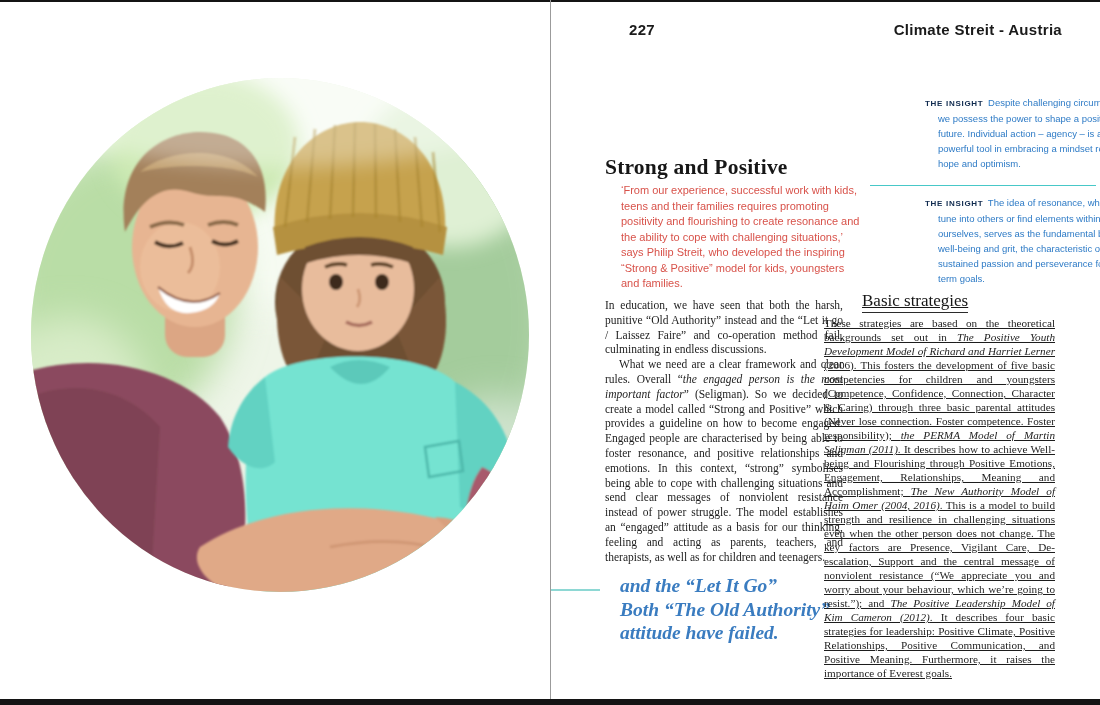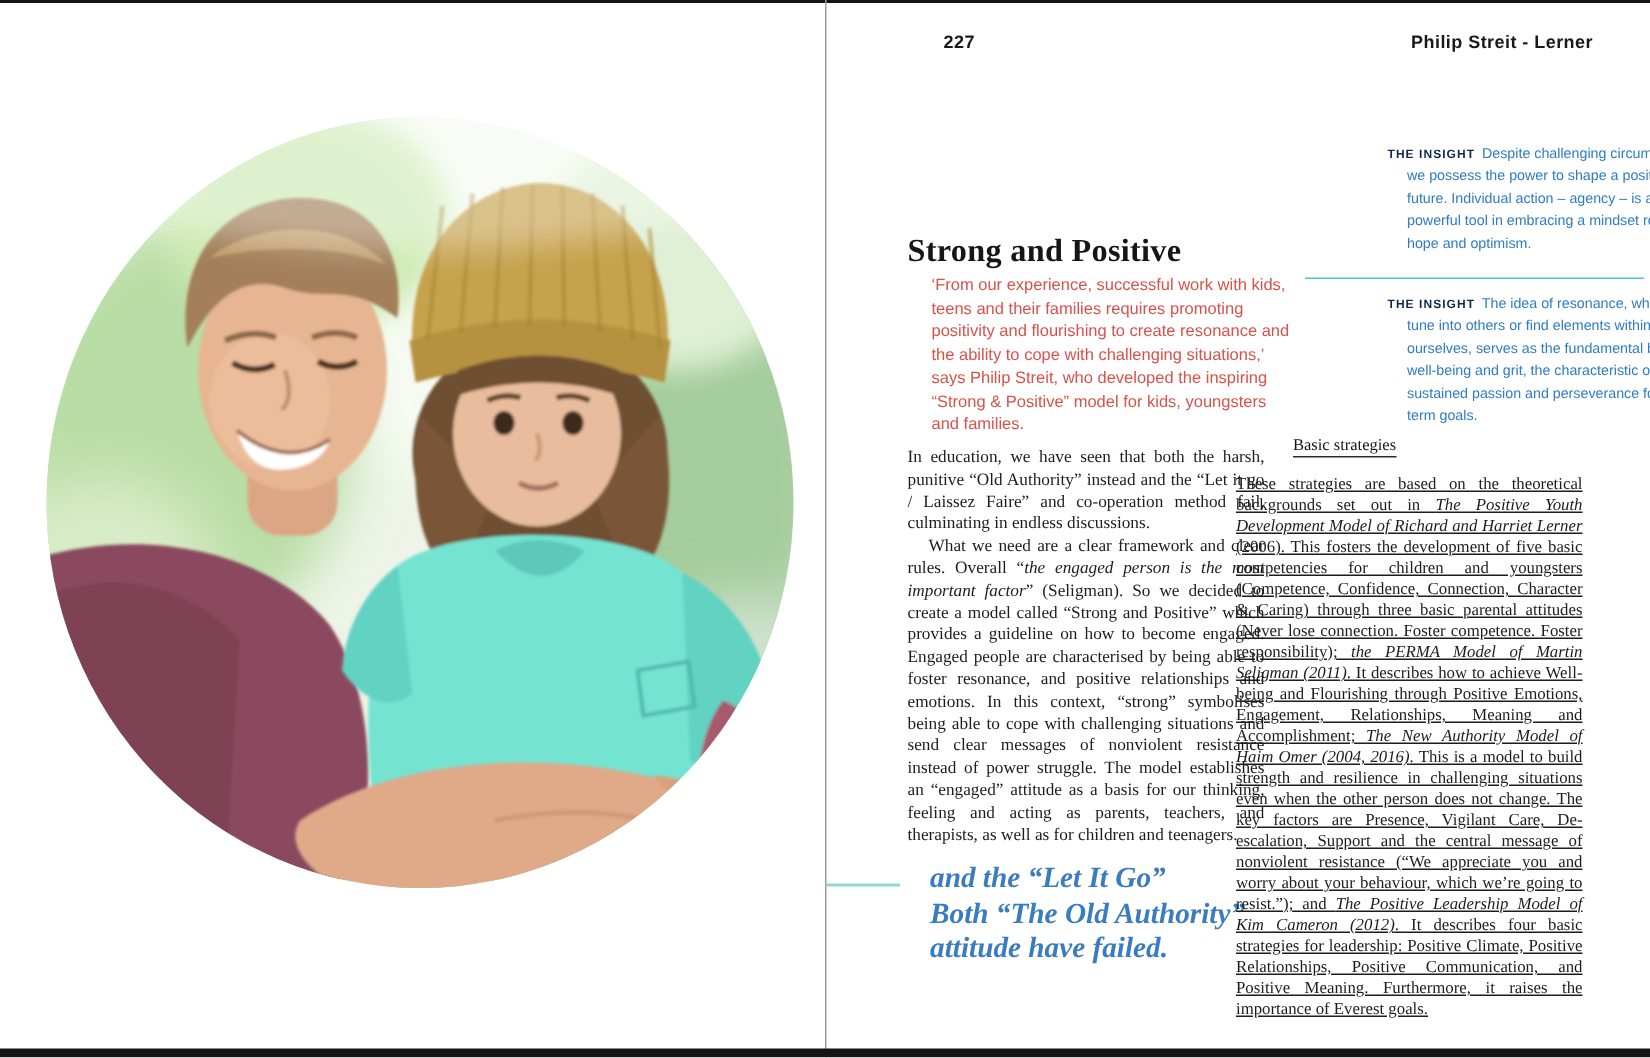--- a/index.html
+++ b/index.html
@@ -7,21 +7,21 @@
     position:relative; width:1100px; height:705px; background:#ffffff;
     overflow:hidden; font-family:"Liberation Serif", serif;
   }
   .top-rule    { position:absolute; top:0; left:0; width:1100px; height:2px; background:#141414; }
   .bottom-rule { position:absolute; bottom:0; left:0; width:1100px; height:6px; background:#141414; }
   .spine       { position:absolute; top:0; left:550px; width:1px; height:705px; background:#9b9b9b; }
 
   .photo { position:absolute; left:30px; top:77px; width:500px; height:516px; }
 
   .hdr { position:absolute; top:21px; font-family:"Liberation Sans", sans-serif;
-         font-weight:bold; font-size:12px; color:#1a1a1a; letter-spacing:0.3px; }
+         font-weight:bold; font-size:15px; color:#1a1a1a; letter-spacing:0.3px; }
   .hdr-num    { left:629px; }
   .hdr-author { right:38px; }
 
   .title { position:absolute; left:605px; top:141px; font-size:21.5px; font-weight:bold;
            color:#161616; letter-spacing:0.2px; }
 
   .lede { position:absolute; left:605px; top:183px; width:243px;
           font-family:"Liberation Sans", sans-serif; font-size:11px; line-height:15.5px;
           color:#d8524a;margin-left:16px; }
 
@@ -37,22 +37,22 @@
 
   .sidebar { position:absolute; left:925px; width:214px;
              font-family:"Liberation Sans", sans-serif; font-size:9.5px; line-height:14.9px;
              color:#2e7bc6; }
   .sb-insight { top:96px; }
   .sb-essence { top:196px; }
   .sb-para  { margin:0; padding-left:13px; text-indent:-13px; }
   .sb-label { font-weight:bold; font-size:8px; letter-spacing:0.7px; color:#0f2a4e; padding-right:2px; }
   .sb-divider { position:absolute; left:870px; top:185px; width:226px; height:1px; background:#47c8c8; }
 
-  .strat-head { position:absolute; left:862px; top:291px; font-size:11px; color:#161616;
-                border-bottom:1.2px solid #2b2b2b; padding-bottom:1px; }
+  .strat-head { position:absolute; left:862px; top:291px; font-size:17px; color:#161616;
+                border-bottom:1.2px solid #2b2b2b; padding-bottom:1px;text-decoration:underline; }
   .strat-body { position:absolute; left:824px; top:316px; width:231px;
                 font-size:11.2px; line-height:14px; color:#1d1d1d; text-align:justify;text-decoration:underline; }
 </style>
 </head>
 <body>
 
 <div class="spread">
 
   <div class="top-rule"></div>
   <div class="spine"></div>
@@ -161,21 +161,21 @@
         <path d="M 170,470 C 230,430 330,420 420,445 C 450,455 455,480 440,495 C 420,515 380,520 340,516 L 200,516 C 175,505 160,485 170,470 Z" fill="#e0a987"></path>
         <path d="M 405,440 q 40,2 44,28 q 2,22 -20,30 q 8,-30 -24,-58 Z" fill="#d9a07e"></path>
         <path d="M 300,470 q 60,-12 110,2" stroke="#c9906e" stroke-width="3" fill="none" opacity="0.7"></path>
       </g>
 
       <ellipse cx="250" cy="20" rx="260" ry="70" fill="#ffffff" opacity="0.35" filter="url(#b10)"></ellipse>
     </g>
   </svg>
 
   <div class="hdr hdr-num">227</div>
-  <div class="hdr hdr-author">Philip Streit - Lerner</div>
+  <div class="hdr hdr-author">Climate Streit - Austria</div>
 
   <h1 class="title">Strong and Positive</h1>
 
   <div class="lede">‘From our experience, successful work with kids, teens and their families requires promoting positivity and flourishing to create resonance and the ability to cope with challenging situations,’ says Philip Streit, who developed the inspiring “Strong &amp; Positive” model for kids, youngsters and families.</div>
 
   <div class="col1">
     <p>In education, we have seen that both the harsh, punitive “Old Authority” instead and the “Let it go / Laissez Faire” and co-operation method fail, culminating in endless discussions.</p>
     <p>What we need are a clear framework and clear rules. Overall “<i>the engaged person is the most important factor</i>” (Seligman). So we decided to create a model called “Strong and Positive” which provides a guideline on how to become engaged. Engaged people are characterised by being able to foster resonance, and positive relationships and emotions. In this context, “strong” symbolises being able to cope with challenging situations and send clear messages of nonviolent resistance instead of power struggle. The model establishes an “engaged” attitude as a basis for our thinking, feeling and acting as parents, teachers, and therapists, as well as for children and teenagers.</p>
   </div>
 

